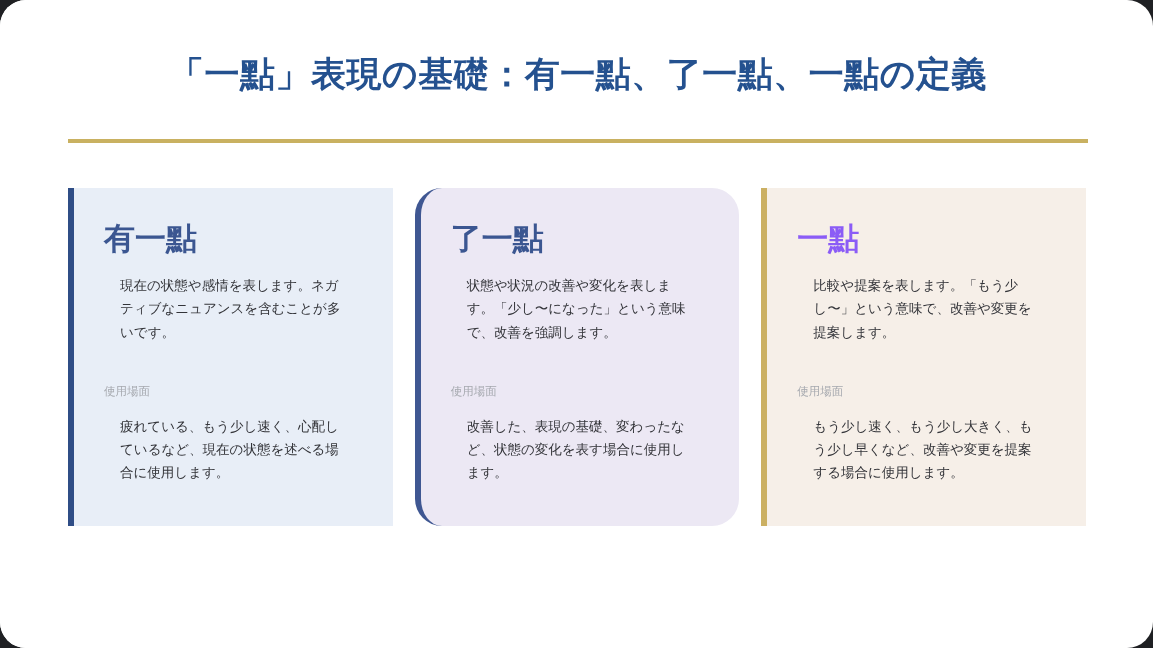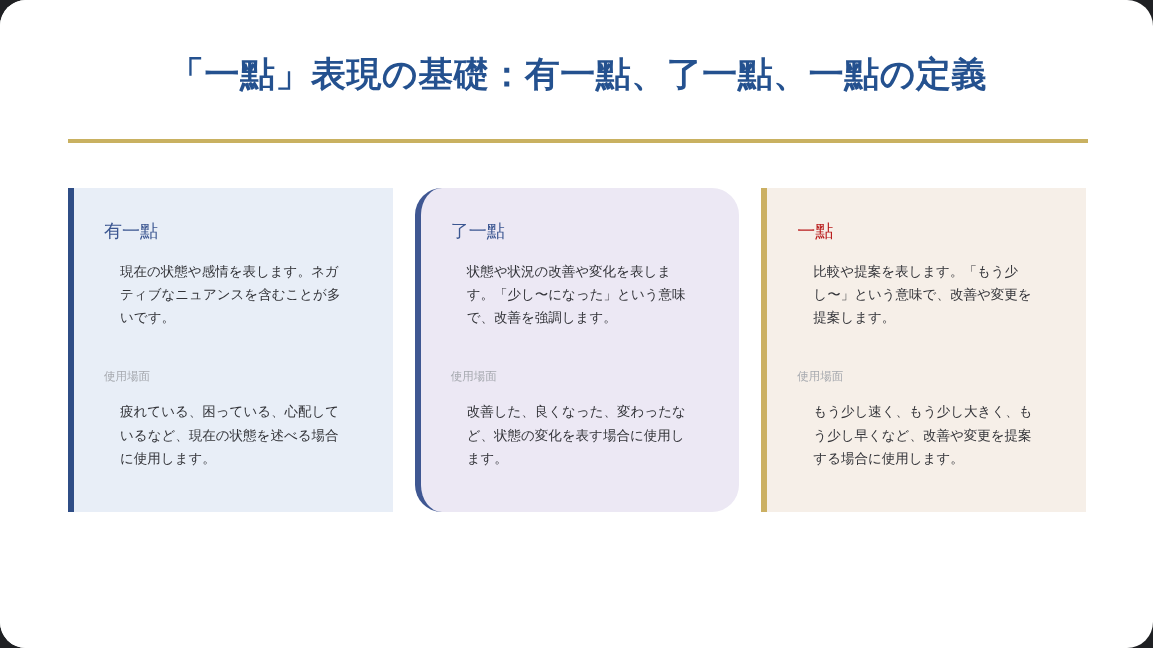--- a/index.html
+++ b/index.html
@@ -85,31 +85,31 @@
     background: #ece8f4;
     border-left-color: #3f5792;
     border-radius: 27px;
   }
   .card.variant-cream {
     background: #f6efe8;
     border-left-color: #cbb063;
   }
 
   .card-heading {
-    font-size: 18px;
-    font-weight: normal;
+    font-size: 31px;
+    font-weight: bold;
     line-height: 1.1;
     margin: 0 0 18px 0;
   }
   .card.variant-blue .card-heading,
   .card.variant-lavender .card-heading {
     color: #3b5691;
   }
   .card.variant-cream .card-heading {
-    color: #b91c1c;
+    color: #8b5cf6;
   }
 
   .field-label {
     font-size: 11.5px;
     font-weight: bold;
     color: #55585e;
     margin: 0 0 9px 0;
     line-height: 1.3;
   }
   .field-label.muted {
@@ -139,30 +139,30 @@
     </div>
     <div class="title-rule"></div>
 
     <div class="cards-row">
 
       <div class="card variant-blue">
         <div class="card-heading">有一點</div>
         <div class="field-body">現在の状態や感情を表します。ネガティブなニュアンスを含むことが多いです。</div>
         <div class="block-gap"></div>
         <div class="field-label muted">使用場面</div>
-        <div class="field-body">疲れている、困っている、心配しているなど、現在の状態を述べる場合に使用します。</div>
+        <div class="field-body">疲れている、もう少し速く、心配しているなど、現在の状態を述べる場合に使用します。</div>
       </div>
 
       <div class="card variant-lavender">
         <div class="card-heading">了一點</div>
 
         <div class="field-body">状態や状況の改善や変化を表します。「少し〜になった」という意味で、改善を強調します。</div>
         <div class="block-gap"></div>
         <div class="field-label muted">使用場面</div>
-        <div class="field-body">改善した、良くなった、変わったなど、状態の変化を表す場合に使用します。</div>
+        <div class="field-body">改善した、表現の基礎、変わったなど、状態の変化を表す場合に使用します。</div>
       </div>
 
       <div class="card variant-cream">
         <div class="card-heading">一點</div>
 
         <div class="field-body">比較や提案を表します。「もう少し〜」という意味で、改善や変更を提案します。</div>
         <div class="block-gap"></div>
         <div class="field-label muted">使用場面</div>
         <div class="field-body">もう少し速く、もう少し大きく、もう少し早くなど、改善や変更を提案する場合に使用します。</div>
       </div>

